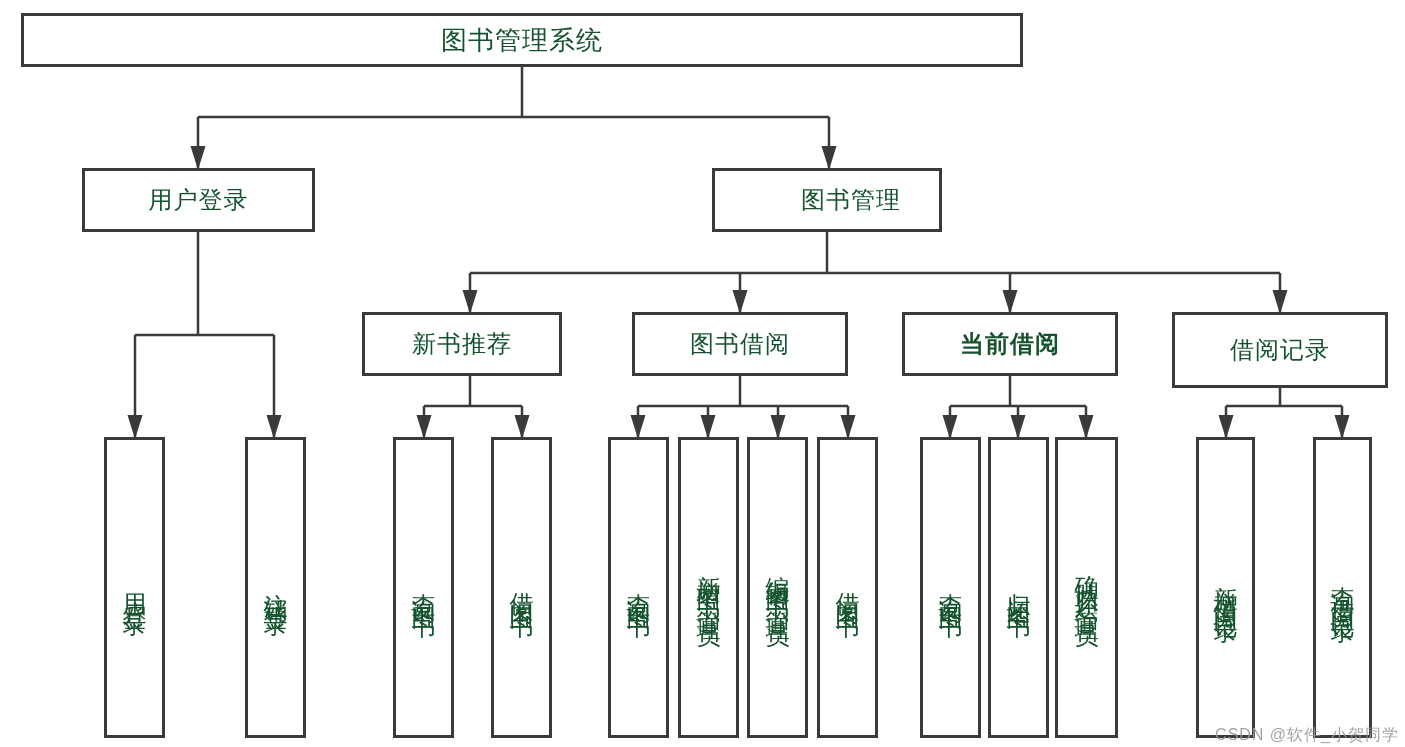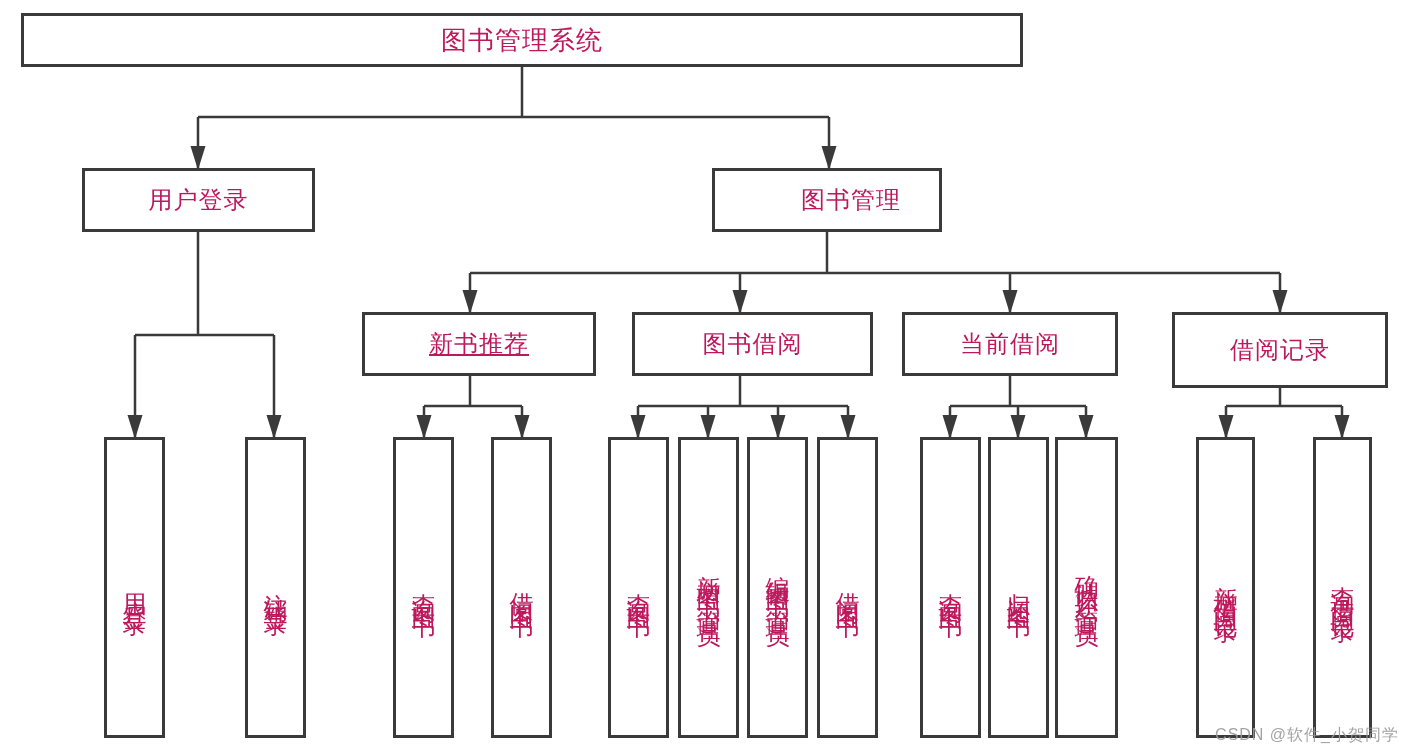--- a/index.html
+++ b/index.html
@@ -22,21 +22,21 @@
     z-index: 0;
   }
   .box {
     position: absolute;
     box-sizing: border-box;
     background: #ffffff;
     border: 3px solid #3a3a3a;
     display: flex;
     align-items: center;
     justify-content: center;
-    color: #be185d;
+    color: #14532d;
     z-index: 1;
   }
   .box-h {
     font-size: 24px;
     letter-spacing: 1px;
     white-space: nowrap;
   }
   .box-title {
     font-size: 26px;
   }
@@ -107,27 +107,27 @@
     <span>图书管理系统</span>
   </div>
 
   <div class="box box-h" style="left:82px; top:168px; width:233px; height:64px;">
     <span>用户登录</span>
   </div>
   <div class="box box-h" style="left:712px; top:168px; width:230px; height:64px;padding-left:48px;">
     <span>图书管理</span>
   </div>
 
-  <div class="box box-h" style="left:362px; top:312px; width:234px; height:64px;text-decoration:underline;">
+  <div class="box box-h" style="left:362px; top:312px; width:200px; height:64px;">
     <span>新书推荐</span>
   </div>
-  <div class="box box-h" style="left:632px; top:312px; width:241px; height:64px;">
+  <div class="box box-h" style="left:632px; top:312px; width:216px; height:64px;">
     <span>图书借阅</span>
   </div>
-  <div class="box box-h" style="left:902px; top:312px; width:216px; height:64px;">
+  <div class="box box-h" style="left:902px; top:312px; width:216px; height:64px;font-weight:bold;">
     <span>当前借阅</span>
   </div>
   <div class="box box-h" style="left:1172px; top:312px; width:216px; height:76px;">
     <span>借阅记录</span>
   </div>
 
   <div class="box box-v" style="left:104px; top:437px; width:61px; height:301px;">
     <span>用户登录</span>
   </div>
   <div class="box box-v" style="left:245px; top:437px; width:61px; height:301px;">

